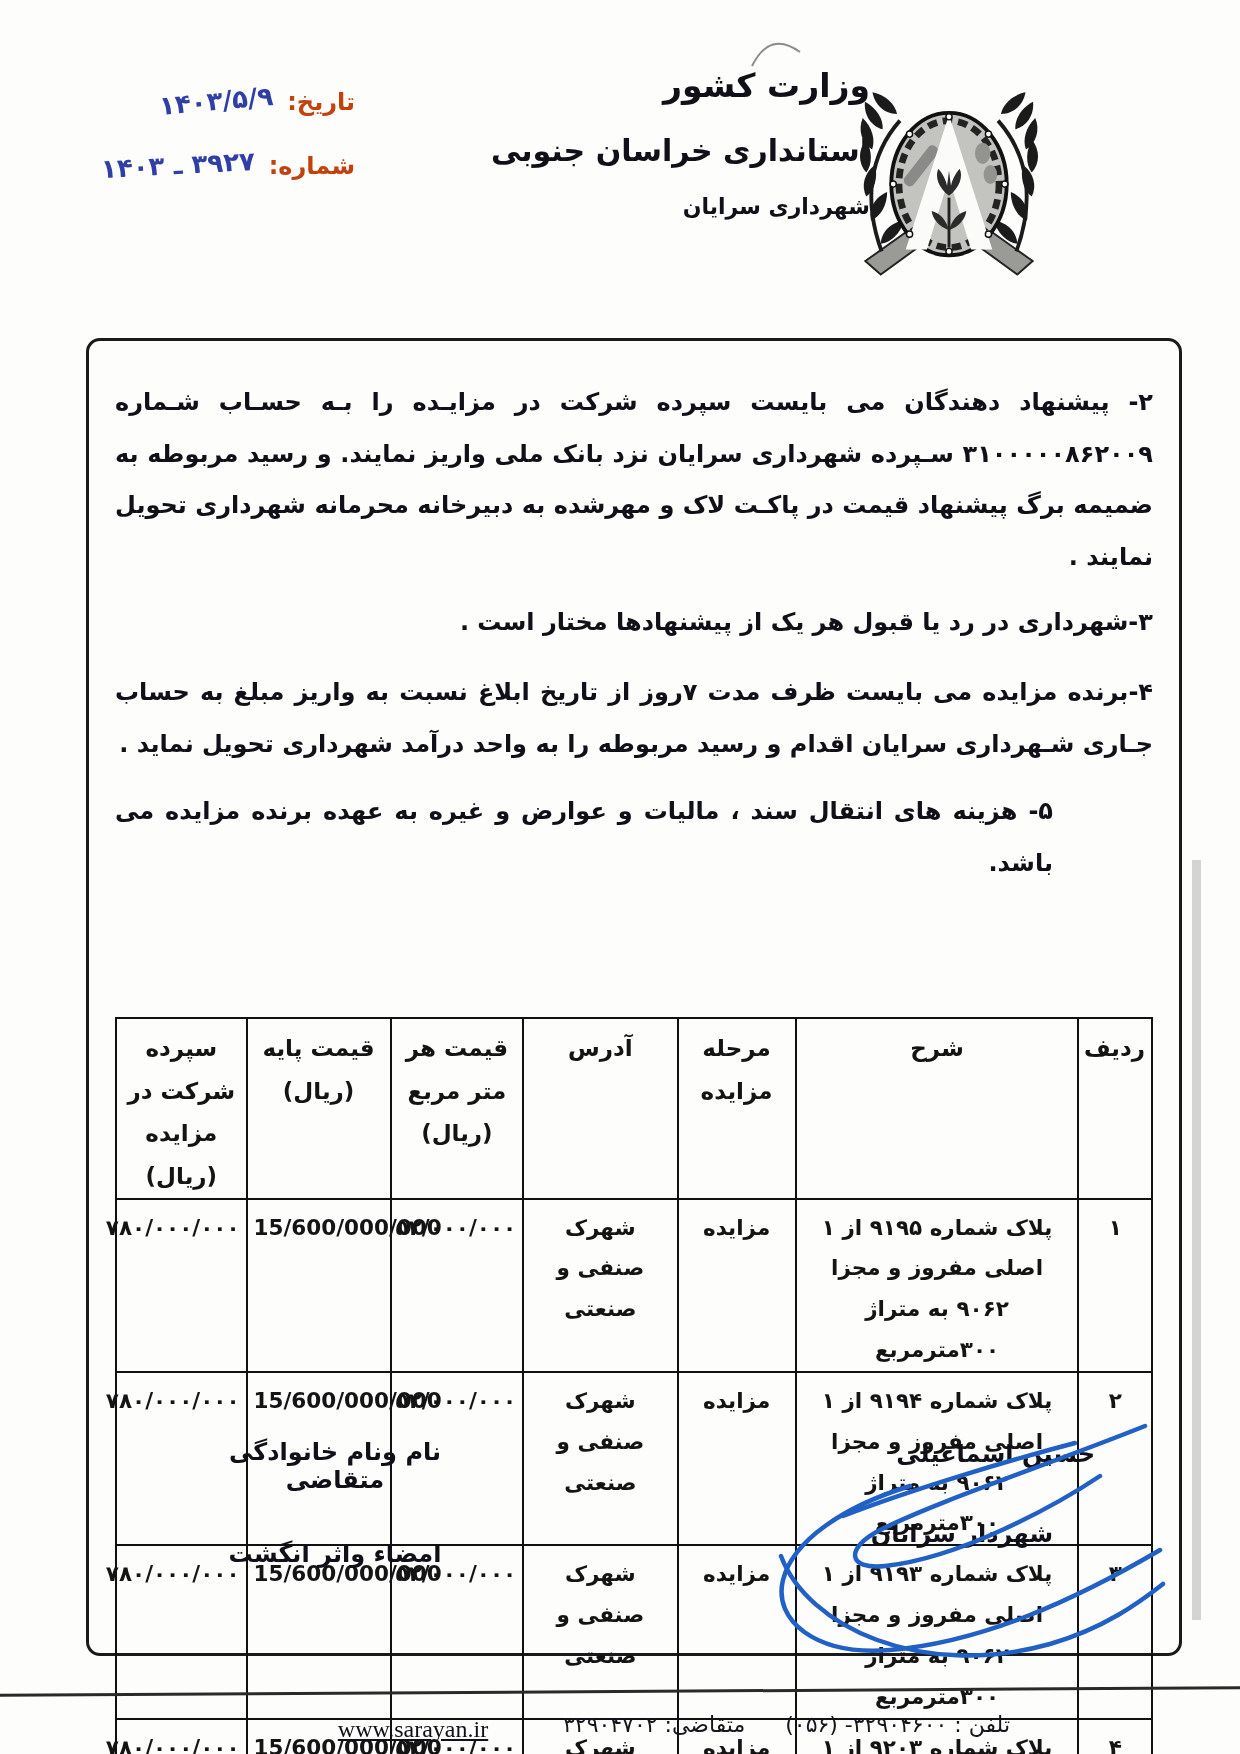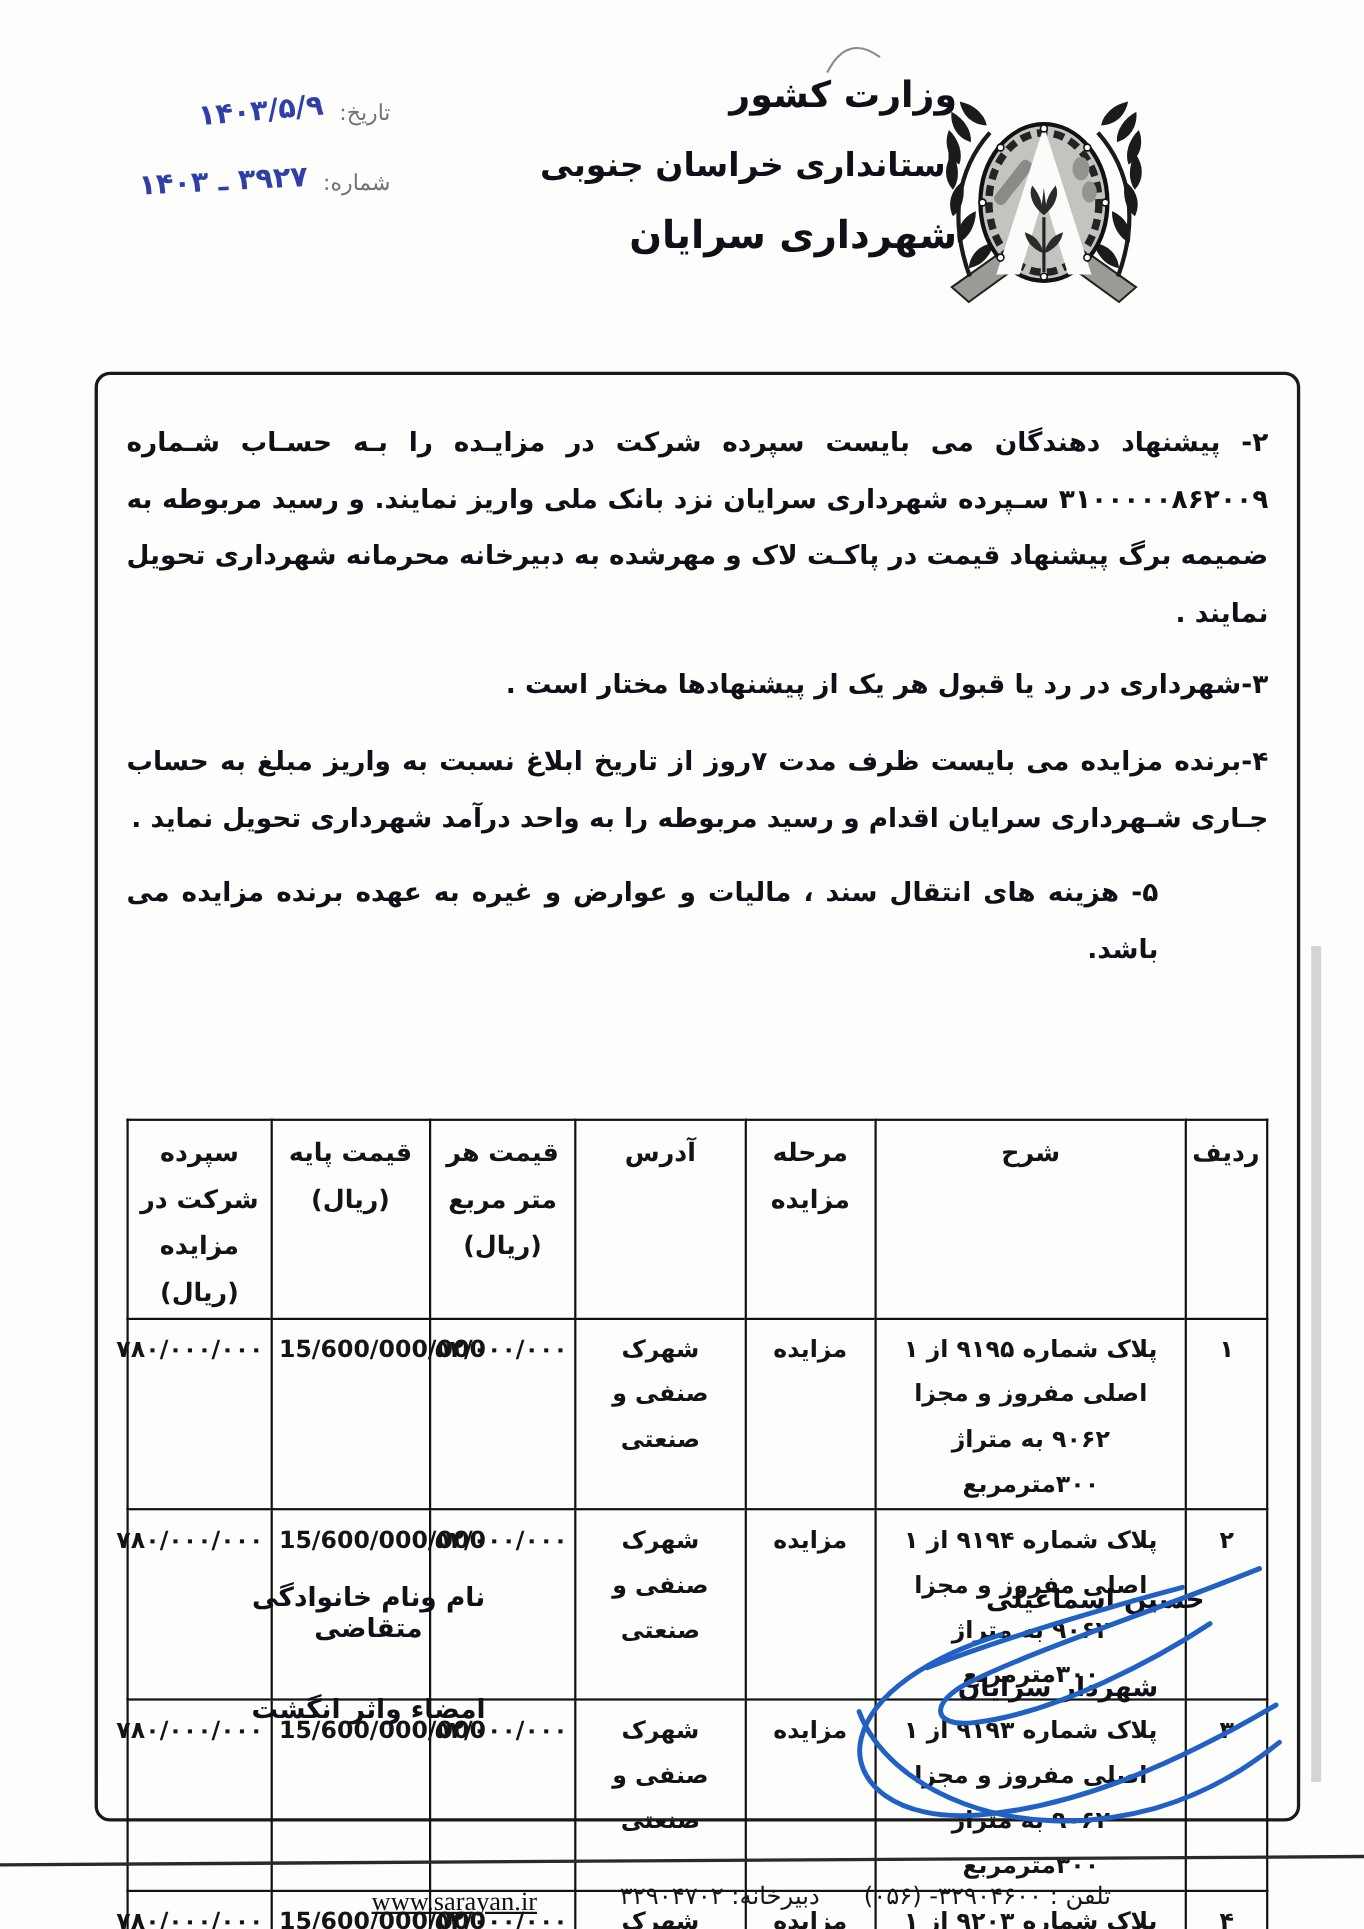--- a/index.html
+++ b/index.html
@@ -6,29 +6,29 @@
   .page {
     position:relative; width:1240px; height:1754px; margin:0 auto;
     background:#fdfdfc; overflow:hidden; color:#141414;
     font-family:"DejaVu Sans", sans-serif;
     direction:rtl;
   }
   
   .meta { position:absolute; left:95px; top:86px; width:260px; }
   .meta-row { display:flex; direction:rtl; justify-content:flex-start; gap:14px; align-items:baseline; }
   .meta-row + .meta-row { margin-top:34px; }
-  .meta-label { font-weight:normal; font-size:20px; color:#737373; white-space:nowrap; }
+  .meta-label { font-weight:bold; font-size:24px; color:#c2410c; white-space:nowrap; }
   .handwrite { color:#2f3fa6; font-size:26px; font-weight:bold; display:inline-block;
                transform:rotate(-5deg); white-space:nowrap; letter-spacing:1px; }
   .handwrite.num { transform:rotate(-3deg); }
   
   .letterhead { position:absolute; left:470px; top:66px; width:400px; text-align:right; font-weight:bold; color:#101018; }
   .lh1 { font-size:33px; margin-bottom:28px; }
   .lh2 { font-size:30px; margin-bottom:26px; }
-  .lh3 { font-size:35px; }
+  .lh3 { font-size:22px; }
   .emblem { position:absolute; left:838px; top:86px; width:222px; height:202px; }
   .curl { position:absolute; left:748px; top:36px; width:56px; height:34px; }
   .scan-edge { position:absolute; left:1192px; top:860px; width:9px; height:760px; background:#b9b9b6; opacity:.6; }
   
   .content-box {
     position:absolute; left:86px; top:338px; width:1096px; height:1318px;
     border:3px solid #1a1a1a; border-radius:14px; box-sizing:border-box;
     padding:36px 26px 0 26px;
   }
   .clause { margin:0 0 14px 0; font-size:24px; font-weight:bold; line-height:2.15;
@@ -229,18 +229,18 @@
       <path d="M195,98 C130,118 78,152 68,192 C58,232 100,268 175,262 C268,254 360,212 445,162"></path>
       <path d="M66,168 C92,238 205,292 335,256 C390,240 425,214 448,196"></path>
     </g>
   </svg>
 
   <div class="footer-rule"></div>
   <div class="footer-contact">
     <span>تلفن :</span>
     <span>۳۲۹۰۴۶۰۰- (۰۵۶)</span>
     <span class="gap"></span>
-    <span>دبیرخانه:</span>
+    <span>متقاضی:</span>
     <span>۳۲۹۰۴۷۰۲</span>
   </div>
   <div class="footer-website">www.sarayan.ir</div>
 
 </div>
 
 </body></html>

